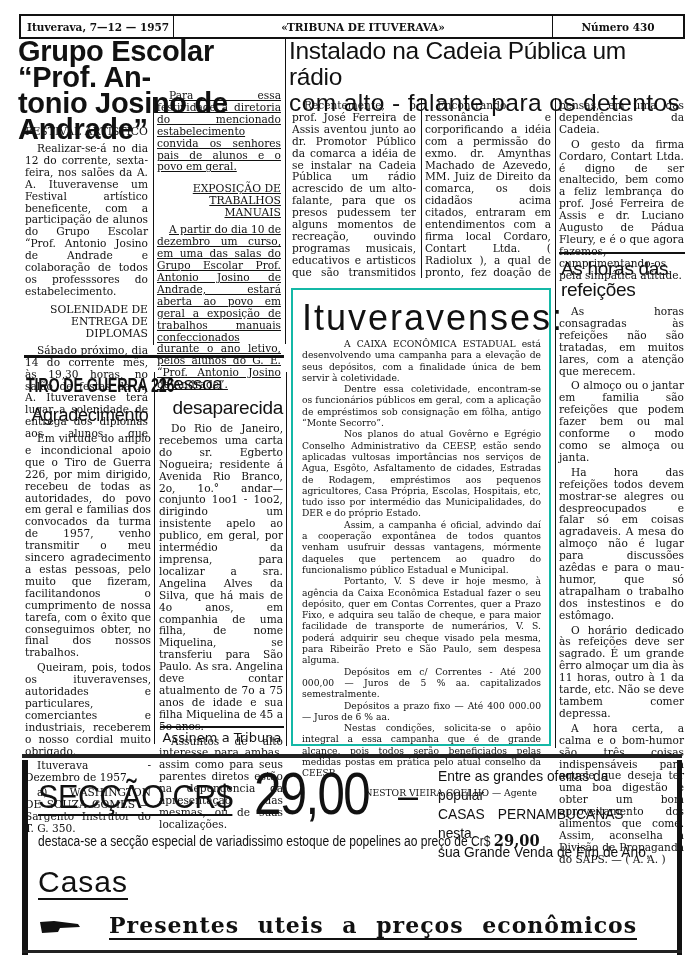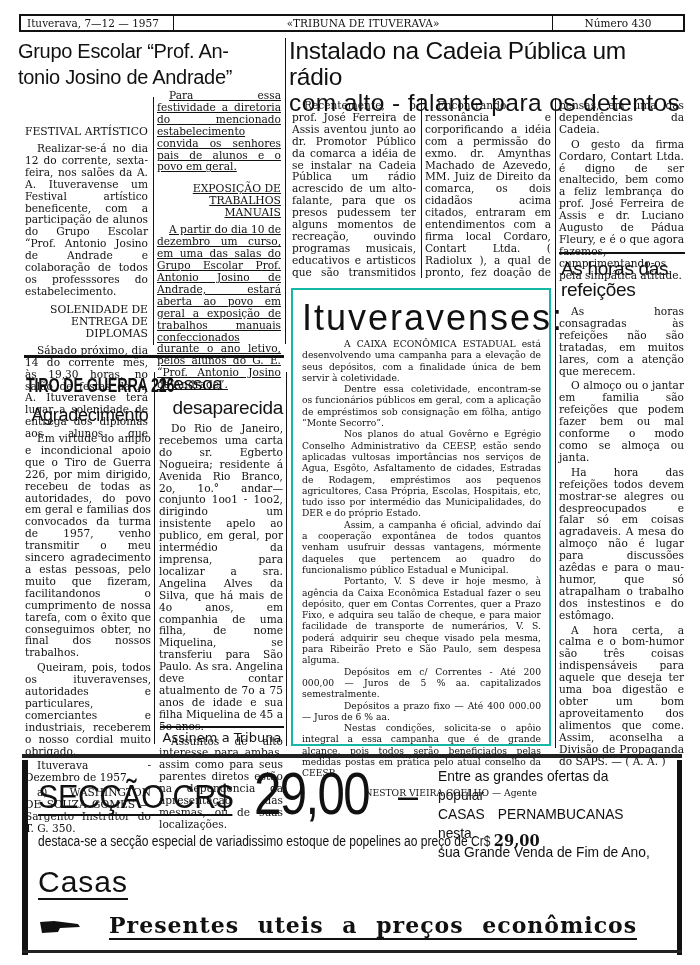--- a/index.html
+++ b/index.html
@@ -1,21 +1,21 @@
 <!DOCTYPE html>
 <html><head>
 <meta charset="utf-8">
 <style>
   * { box-sizing: border-box; margin: 0; padding: 0; }
   html, body { width: 700px; height: 965px; background: #fff; overflow: hidden; }
   body { position: relative; color: #111; font-family: "DejaVu Serif", serif; }
   .abs { position: absolute; }
   .serif { font-family: "DejaVu Serif", serif; }
   .sans { font-family: "Liberation Sans", sans-serif; }
-  .mast { left: 19px; top: 14px; width: 666px; height: 18px; border: 2px solid #111; display: flex; font-size: 10.5px; font-weight: normal; }
+  .mast { left: 19px; top: 14px; width: 666px; height: 25px; border: 2px solid #111; display: flex; font-size: 10.5px; font-weight: bold; }
   .mast div { display: flex; align-items: center; }
   .mast .m1 { width: 153px; padding-left: 6px; border-right: 1px solid #111; }
   .mast .m2 { flex: 1; justify-content: center; border-right: 1px solid #111; }
   .mast .m3 { width: 130px; justify-content: center; }
   .head { font-family: "Liberation Sans", sans-serif; font-stretch: condensed; line-height: 26px; letter-spacing: -0.3px; }
   .col { font-size: 10.6px; line-height: 11.9px; text-align: justify; }
   .col p { text-indent: 12px; margin-bottom: 3px; }
   .col p.noind { text-indent: 0; }
   .sub { text-align: right; font-size: 10.8px; line-height: 12px; margin: 6px 0 5px 0; }
   .vline { position: absolute; width: 1px; background: #111; }
@@ -27,21 +27,21 @@
 </style>
 </head>
 <body>
 
 <div class="abs mast">
   <div class="m1">Ituverava, 7—12 — 1957</div>
   <div class="m2">«TRIBUNA DE ITUVERAVA»</div>
   <div class="m3">Número 430</div>
 </div>
 
-<div class="abs head" style="left:18px; top:38px; width:266px; font-size:20px;">
+<div class="abs head" style="left:18px; top:38px; width:266px; font-size:29px;font-weight:bold;">
   <div>Grupo Escolar “Prof. An-</div>
   <div>tonio Josino de Andrade”</div>
 </div>
 <div class="vline" style="left:285px; top:38px; height:306px;"></div>
 
 <div class="abs col" style="left:25px; top:98px; width:123px;margin-top:28px;">
   <div class="sub" style="margin-top:0; text-align:left;">FESTIVAL ARTÍSTICO</div>
   <p>Realizar-se-á no dia 12 do corrente, sexta-feira, nos salões da A. A. Ituveravense um Festival artístico beneficente, com a participação de alunos do Grupo Escolar “Prof. Antonio Josino de Andrade e colaboração de todos os professsores do estabelecimento.</p>
   <div class="sub">SOLENIDADE DE ENTREGA DE DIPLOMAS</div>
   <p style="height:92px; overflow:hidden;">Sábado próximo, dia 14 do corrente mês, às 19,30 horas, no salão de festas da A. A. Ituveravense terá lugar a solenidade de entrega dos diplomas aos alunos que concluiram o curso primário, do Grupo Escolar “Prof. Antonio Josino de de Andrade”.</p>
@@ -71,20 +71,21 @@
   <p class="noind">pensas, em uma das dependências da Cadeia.</p>
   <p>O gesto da firma Cordaro, Contart Ltda. é digno de ser enaltecido, bem como a feliz lembrança do prof. José Ferreira de Assis e dr. Luciano Augusto de Pádua Fleury, e é o que agora fazemos, cumprimentando-os pela simpática atitude.</p>
 </div>
 <div class="hline" style="left:559px; top:252px; width:126px;"></div>
 
 <div class="abs head" style="left:561px; top:258px; width:125px; font-size:19px; line-height:21px;">As horas das refeições</div>
 <div class="abs col" style="left:559px; top:306px; width:125px;">
   <p>As horas consagradas às refeições não são tratadas, em muitos lares, com a atenção que merecem.</p>
   <p>O almoço ou o jantar em familia são refeições que podem fazer bem ou mal conforme o modo como se almoça ou janta.</p>
   <p>Ha hora das refeições todos devem mostrar-se alegres ou despreocupados e falar só em coisas agradaveis. A mesa do almoço não é lugar para discussões azêdas e para o mau-humor, que só atrapalham o trabalho dos instestinos e do estômago.</p>
+  <p>O horário dedicado às refeições deve ser sagrado. É um grande êrro almoçar um dia às 11 horas, outro à 1 da tarde, etc. Não se deve tambem comer depressa.</p>
   <p>A hora certa, a calma e o bom-humor são três coisas indispensáveis para aquele que deseja ter uma boa digestão e obter um bom aproveitamento dos alimentos que come. Assim, aconselha a Divisão de Propaganda do SAPS. — ( A. A. )</p>
 </div>
 
 <div class="abs head" style="left:26px; top:372px; width:126px; font-size:20px; font-weight:bold; transform:scaleX(0.72); transform-origin:left; white-space:nowrap; width:175px;">TIRO DE GUERRA 226</div>
 <div class="abs head" style="left:30px; top:402px; width:120px; font-size:18px; text-align:center;">Agradecimento</div>
 <div class="abs col" style="left:25px; top:433px; width:126px;">
   <p>Em virtude do amplo e incondicional apoio que o Tiro de Guerra 226, por mim dirigido, recebeu de todas as autoridades, do povo em geral e familias dos convocados da turma de 1957, venho transmitir o meu sincero agradecimento a estas pessoas, pelo muito que fizeram, facilitandonos o cumprimento de nossa tarefa, com o êxito que conseguimos obter, no final dos nossos trabalhos.</p>
   <p>Queiram, pois, todos os ituveravenses, autoridades e particulares, comerciantes e industriais, receberem o nosso cordial muito obrigado.</p>
   <p>Ituverava - Dezembro de 1957.</p>
   <p>a) WASHINGTON DE SOUZA GOMES — Sargento Instrutor do T. G. 350.</p>

